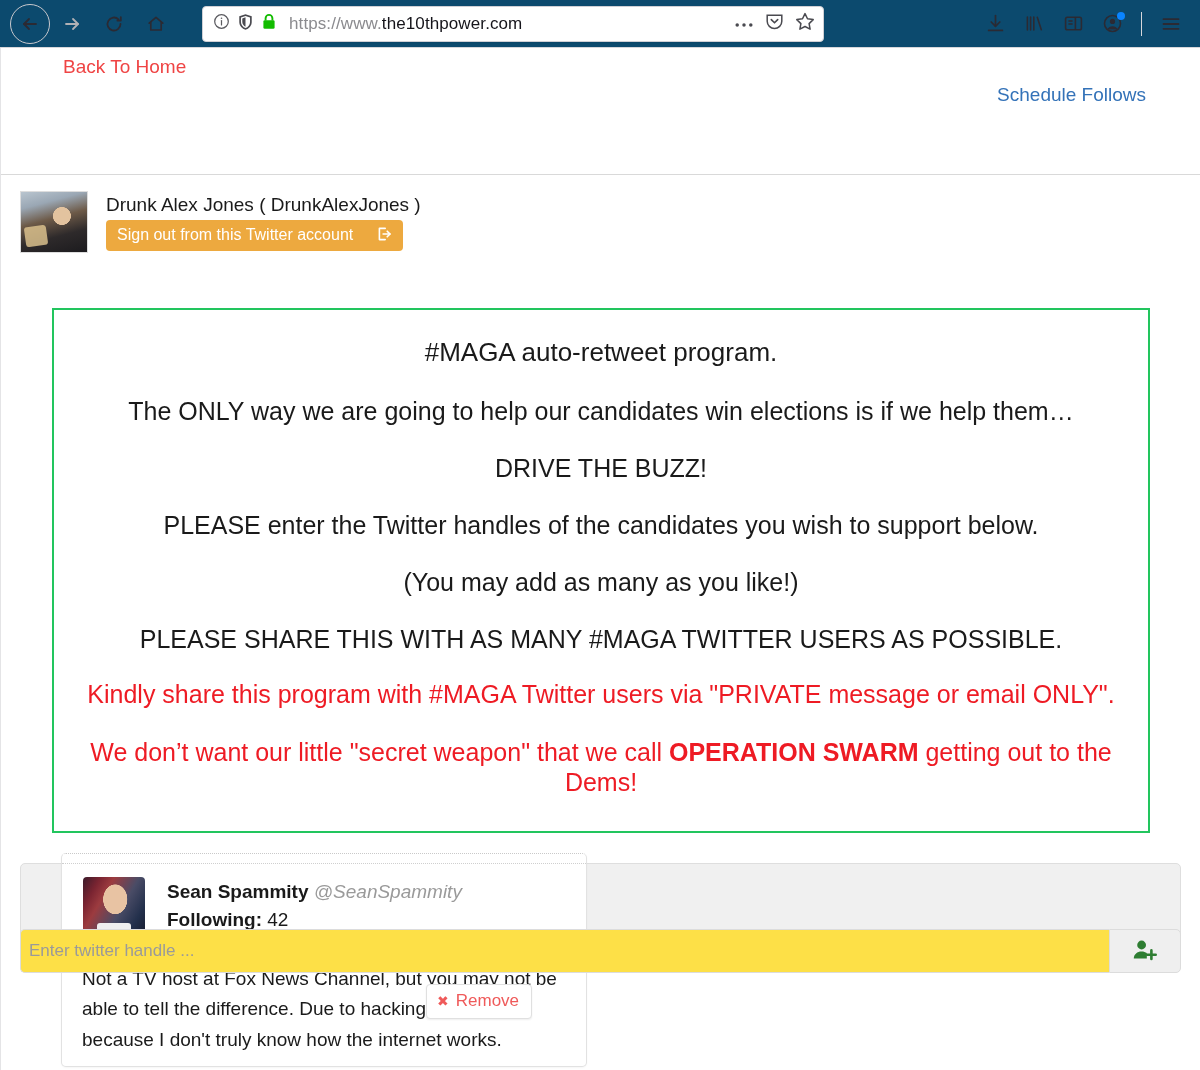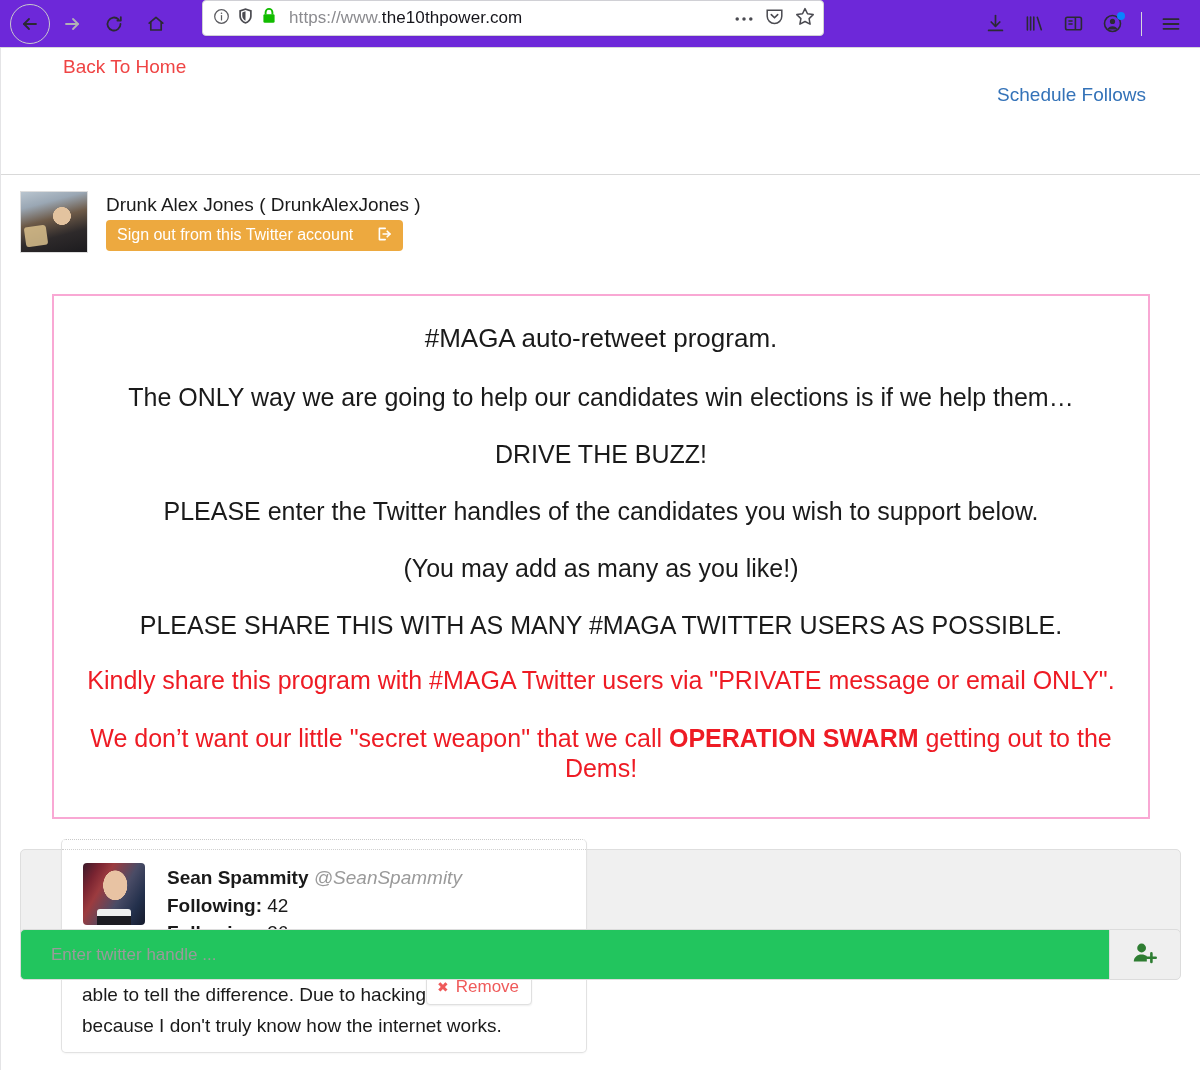--- a/index.html
+++ b/index.html
@@ -8,22 +8,23 @@
     width: 1200px; height: 1070px;
     background: #ffffff;
     font-family: "Liberation Sans", sans-serif;
     overflow: hidden;
   }
 
   
   .browser-chrome {
     position: relative;
     height: 48px;
-    background: #6d28d9;
-    display: flex;
+    background: #0c4a6e;
+    display: flex;
+    align-items: center;
     padding: 0 10px;
     border-bottom: 1px solid #d7d7db;
   }
   .nav-buttons { display: flex; align-items: center; gap: 2px; }
   .nav-btn {
     width: 40px; height: 40px;
     display: flex; align-items: center; justify-content: center;
     border-radius: 50%;
     color: #2b2a33;
   }
@@ -144,22 +145,22 @@
     padding: 6px 11px 7px 11px;
     border: none;
     border-radius: 4px;
     cursor: pointer;
     font-family: "Liberation Sans", sans-serif;
   }
   .btn-signout .signout-glyph { font-size: 15px; line-height: 1; }
 
   
   .info-box {
-    margin: 41px 50px 0 51px;
-    border: 2px solid #f9a8d4;
+    margin: 55px 50px 0 51px;
+    border: 2px solid #22c55e;
     background: #ffffff;
     padding: 27px 24px 34px 24px;
     text-align: center;
   }
   .info-title {
     font-size: 26px;
     color: #1a1a1a;
     margin: 0 0 28px 0;
     font-weight: normal;
   }
@@ -254,28 +255,28 @@
 
   
   .add-row {
     position: absolute;
     left: 19px; right: 19px; top: 881px;
     display: flex;
     align-items: stretch;
   }
   .handle-input {
     flex: 1;
-    height: 51px;
+    height: 44px;
     border: 1px solid #dcdcdc;
     border-right: none;
     border-radius: 5px 0 0 5px;
     font-size: 17px;
-    padding: 0 30px;
+    padding: 0 8px;
     color: #2c2c2c;
-    background: #22c55e;
+    background: #fde047;
     font-family: "Liberation Sans", sans-serif;
     outline: none;
   }
   .handle-input::placeholder { color: #9a9a9a; }
   .btn-add {
     width: 72px;
     border: 1px solid #dcdcdc;
     border-radius: 0 5px 5px 0;
     background: #efefef;
     display: flex;

